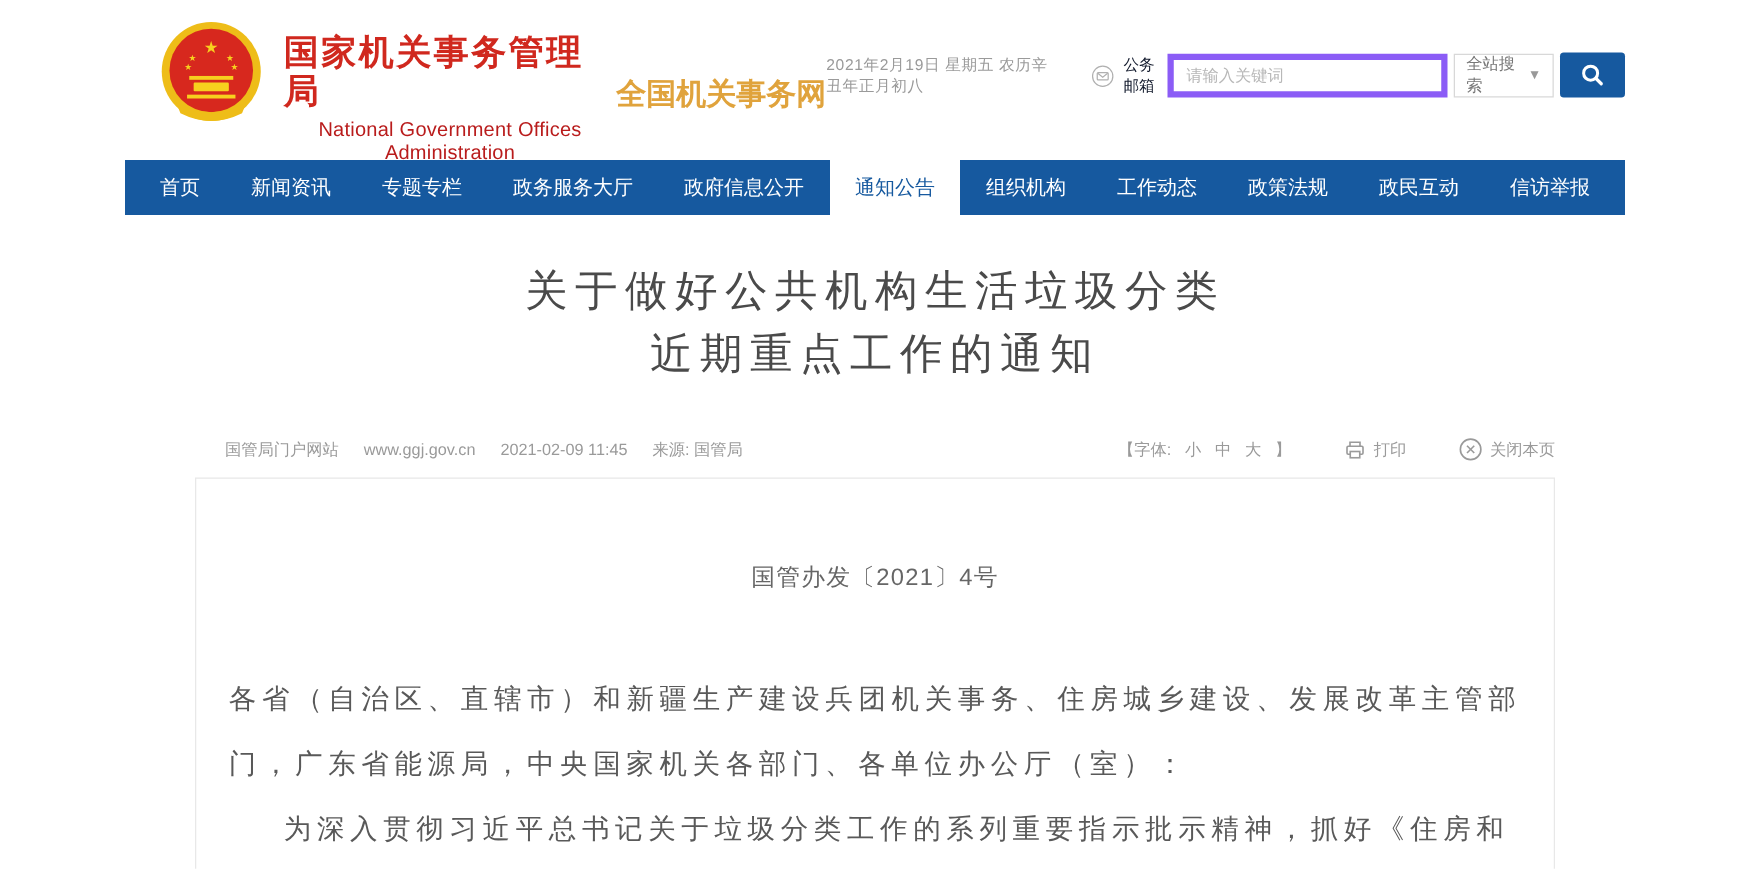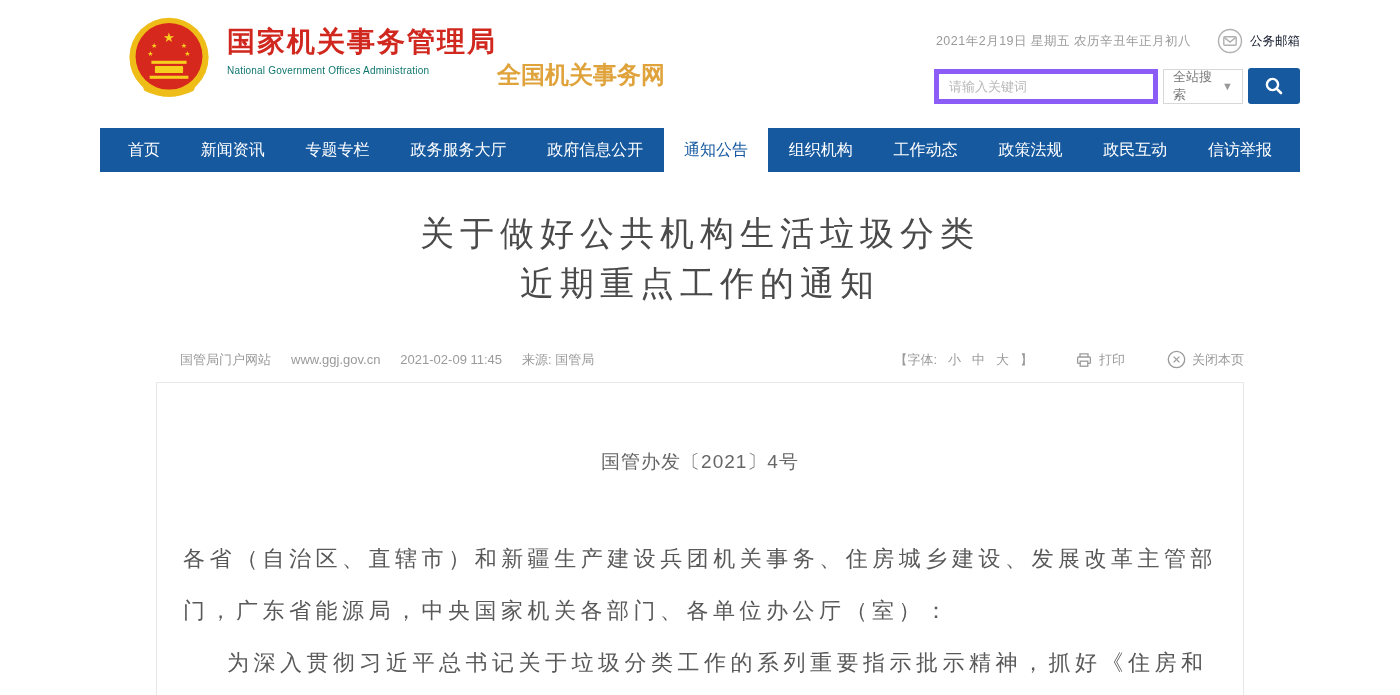--- a/index.html
+++ b/index.html
@@ -6,24 +6,24 @@
   html,body { width:1400px; height:695px; overflow:hidden; background:#fff;
     font-family:"Liberation Sans","DejaVu Sans",sans-serif; }
   .container { width:1200px; margin:0 auto; }
 
   
   .site-header { display:flex; align-items:flex-start; height:128px; padding:15px 0 0 25px; }
   .brand { display:flex; align-items:flex-start; cursor:pointer; }
   .emblem { width:88px; height:88px; flex:0 0 auto; }
   .brand-text { margin-left:14px; margin-top:12px; }
   .site-name { font-size:28px; font-weight:bold; color:#d0281e; letter-spacing:2px; line-height:1.1; }
-  .site-name-en { font-size:10px; color:#0f766e; margin-top:7px; letter-spacing:0.2px; }
+  .site-name-en { font-size:16px; color:#b91c1c; margin-top:7px; letter-spacing:0.2px;text-align:center; }
   .portal-name { font-size:24px; font-weight:bold; color:#e0a33c; margin:44px 0 0 0; cursor:pointer; white-space:nowrap; }
 
-  .header-right { margin-left:auto; display:flex; flex-direction:column; align-items:flex-end; padding-top:13px; }
+  .header-right { margin-left:auto; display:flex; flex-direction:row; align-items:flex-end; padding-top:13px; }
   .date-row { display:flex; align-items:center; gap:26px; }
   .date-text { font-size:12.5px; color:#9a9a9a; letter-spacing:0.5px; }
   .mailbox { display:flex; align-items:center; gap:7px; font-size:12.5px; color:#0f172a; cursor:pointer; }
 
   .search-row { display:flex; align-items:center; gap:5px; margin-top:14px; }
   .search-input { width:224px; height:35px; border:5px solid #8b5cf6; padding:0 10px; font-size:13px; color:#333; outline:none; font-family:inherit; }
   .search-input::placeholder { color:#b8b8b8; }
   .search-scope { width:80px; height:35px; border:1px solid #d8d8d8; display:flex; align-items:center; justify-content:space-between; padding:0 9px; font-size:13px; color:#777; cursor:pointer; background:#fff; }
   .chevron { color:#999; font-size:11px; }
   .search-btn { width:52px; height:36px; background:#16599f; border:none; border-radius:3px; display:flex; align-items:center; justify-content:center; cursor:pointer; }

